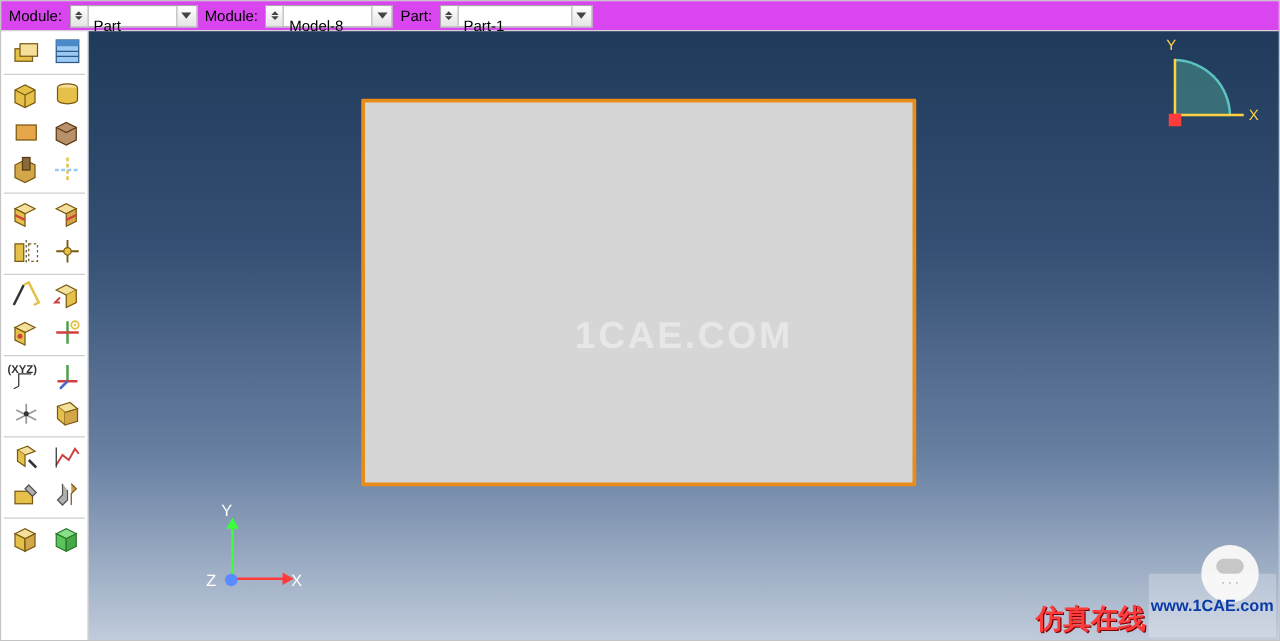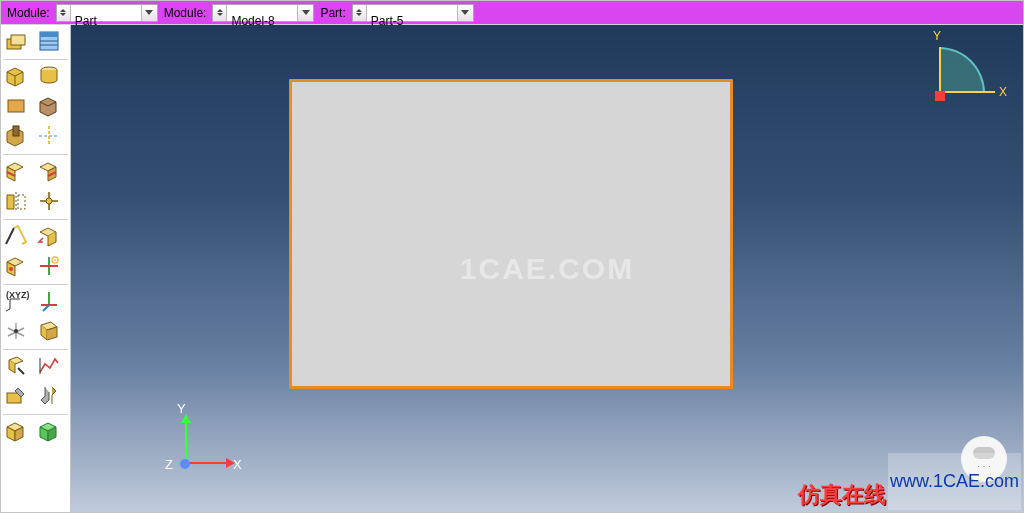--- a/index.html
+++ b/index.html
@@ -16,21 +16,21 @@
   .sel-val { padding: 16px 4px; min-width: 70px; font-size: 12px; line-height: 14px; display:flex; align-items:center;}
   .sel-drop { width: 16px; background: linear-gradient(#fff,#e4e4e4); border-left: 1px solid #b8b8b8; display:flex;align-items:center;justify-content:center;}
   .sel-drop::after{content:"";width:0;height:0;border-left:4px solid transparent;border-right:4px solid transparent;border-top:5px solid #444;}
   .sel-val.part{min-width:90px;}
   
   .main { flex:1; display:flex; }
   
   .toolbox { width: 70px; background: #fff; border-right: 1px solid #c4c4c4; padding: 2px 2px; display:flex; flex-direction:column; gap:0px;}
   .toolrow { display:flex; gap:2px; margin-bottom:2px;}
   .sep { height:1px; background:#d0d0d0; margin: 2px 0;}
-  .tool { width: 31px; height: 28px; border:1px solid transparent; display:flex; align-items:center; justify-content:flex-start; position:relative; cursor:pointer;}
+  .tool { width: 31px; height: 28px; border:1px solid transparent; display:flex; align-items:center; justify-content:flex-end; position:relative; cursor:pointer;}
   .tool svg { width: 24px; height: 24px; }
   .xyz-txt { font-size:9px; font-weight:bold; color:#333; position:absolute; top:2px; left:2px;}
   
   .viewport { flex:1; position:relative; overflow:hidden; background: linear-gradient(to bottom, #1f3a5a 0%, #344f73 35%, #6880a2 70%, #c0cbdb 100%);}
   .part-rect { position:absolute; left: 218px; top: 54px; width: 444px; height: 310px; background: #d6d6d6; border: 3px solid #e88c1a; border-radius:1px;}
   .watermark-center { position:absolute; left:50%; top:50%; transform:translate(-50%,-50%); font-size:30px; font-weight:bold; color: rgba(255,255,255,0.42); letter-spacing:2px; white-space:nowrap;}
   .triad { position:absolute; left: 84px; bottom: 18px; width: 80px; height: 80px; }
   .triad .y { position:absolute; left:30px; bottom:30px; width:2px; height:42px; background:#3cff3c;}
   .triad .y::after{content:"";position:absolute;top:-8px;left:-4px;width:0;height:0;border-left:5px solid transparent;border-right:5px solid transparent;border-bottom:9px solid #3cff3c;}
   .triad .x { position:absolute; left:30px; bottom:30px; height:2px; width:42px; background:#ff3c3c;}
@@ -47,21 +47,21 @@
   .sketch-ind .handle{position:absolute; left:0; bottom:4px; width:10px; height:10px; background:#ff3c3c;}
   .sketch-ind .lx{position:absolute; right:-2px; bottom:6px; color:#ffd040; font-size:12px;}
   .sketch-ind .ly{position:absolute; left:-2px; top:-6px; color:#ffd040; font-size:12px;}
   
   .brand { position:absolute; right: 16px; bottom: 30px; display:flex; align-items:center; gap:8px; color:#e8e8e8; font-size:20px;}
   .brand .bubble { width:46px; height:46px; border-radius:50%; background:#f5f5f5; display:flex; flex-direction:column; align-items:center; justify-content:center; color:#555;}
   .brand .bubble .bi{width:22px;height:12px;border-radius:8px;background:#c7c7c7;margin-bottom:2px;}
   .brand .bubble .bt{font-size:9px;}
   .site-mark { position:absolute; right:2px; bottom:2px; display:flex; align-items:flex-end; gap:2px;}
   .site-mark .cn { color:#ff3c3c; font-weight:bold; font-size:22px; text-shadow:1px 1px 0 #7a0000;}
-  .site-mark .url { color:#0a3aa8; font-size:18px; background:rgba(255,255,255,0.25); padding:18px 2px;}
+  .site-mark .url { color:#0a3aa8; font-size:13px; background:rgba(255,255,255,0.25); padding:18px 2px;font-weight:bold;}
 </style>
 </head>
 <body>
 
 <div class="root">
   <div class="context-bar">
     <span class="lbl">Module:</span>
     <div class="selector">
       <div class="sel-btn"></div>
       <div class="sel-val">Part</div>
@@ -69,21 +69,21 @@
     </div>
     <span class="lbl">Module:</span>
     <div class="selector">
       <div class="sel-btn"></div>
       <div class="sel-val">Model-8</div>
       <div class="sel-drop"></div>
     </div>
     <span class="lbl">Part:</span>
     <div class="selector">
       <div class="sel-btn"></div>
-      <div class="sel-val part">Part-5</div>
+      <div class="sel-val part">Part-1</div>
       <div class="sel-drop"></div>
     </div>
   </div>
 
   <div class="main">
     <div class="toolbox">
       <div class="toolrow">
         <div class="tool">
             <svg viewBox="0 0 24 24">
               <rect x="3" y="10" width="14" height="10" fill="#e6c14a" stroke="#7a5a10"></rect>

